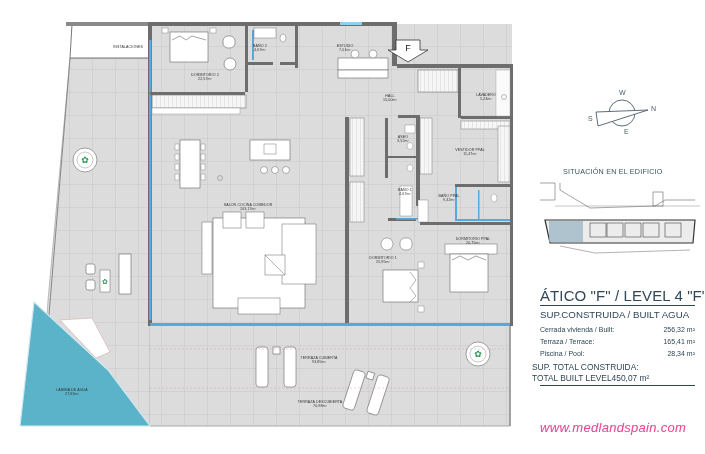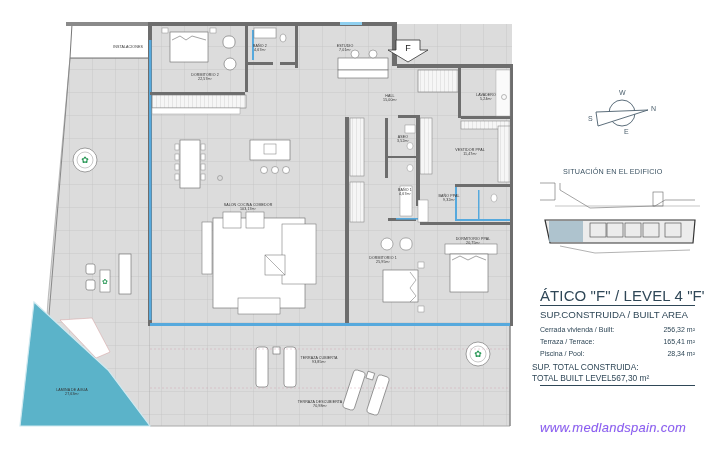--- a/index.html
+++ b/index.html
@@ -7,21 +7,21 @@
   .plan { position:absolute; left:0; top:0; width:530px; height:454px; }
   .lbl { position:absolute; font-size:3.6px; line-height:4px; color:#333; text-align:center; white-space:pre; transform:translateX(-50%); letter-spacing:0.1px; }
   .panel { position:absolute; left:530px; top:0; width:175px; height:378px; }
   .compass { position:absolute; left:0; top:0; }
   .sit-title { position:absolute; left:33px; top:167px; font-size:7.2px; color:#3b5262; letter-spacing:0.2px; }
   .title { position:absolute; left:10px; top:287px; font-size:15px; color:#2f4757; letter-spacing:0.1px; white-space:nowrap; }
   .rule { position:absolute; left:10px; width:155px; height:1.2px; background:#2f4757; }
   .sub { position:absolute; left:10px; top:309px; font-size:9.7px; color:#2f4757; white-space:nowrap; }
   .row { position:absolute; left:10px; width:155px; font-size:7px; color:#2f4757; display:flex; justify-content:space-between; }
   .tot { position:absolute; left:2px; width:155px; font-size:8.4px; color:#2f4757; display:flex; justify-content:flex-start; }
-  .web { position:absolute; left:10px; top:420px; font-size:13px; color:#8b5cf6; font-style:italic; letter-spacing:0.3px; white-space:nowrap; text-shadow:0 0 1px #ddd; }
+  .web { position:absolute; left:10px; top:420px; font-size:13px; color:#ec4899; font-style:italic; letter-spacing:0.3px; white-space:nowrap; text-shadow:0 0 1px #ddd; }
 </style>
 </head>
 <body>
 
 <div class="plan">
   <svg width="530" height="454" viewBox="0 0 530 454" xmlns="http://www.w3.org/2000/svg">
     <defs>
       <pattern id="grid" width="23" height="23" patternUnits="userSpaceOnUse">
         <rect width="23" height="23" fill="#dcdcdc"></rect>
         <path d="M23 0 L0 0 0 23" fill="none" stroke="#c4c4c4" stroke-width="0.8"></path>
@@ -237,38 +237,38 @@
       <rect x="90" y="45" width="16" height="14"></rect>
         <rect x="108" y="45" width="16" height="14"></rect>
       <rect x="130" y="45" width="16" height="14"></rect>
     </g>
     <line x1="25" y1="68" x2="60" y2="75" stroke="#666" stroke-width="0.5"></line>
     <line x1="60" y1="75" x2="155" y2="72" stroke="#666" stroke-width="0.5"></line>
   </svg>
 
   <div class="title">ÁTICO "F" / LEVEL 4 "F"</div>
   <div class="rule" style="top:305px;"></div>
-  <div class="sub">SUP.CONSTRUIDA / BUILT AREA</div>
+  <div class="sub">SUP.CONSTRUIDA / BUILT AGUA</div>
 
   <div class="row" style="top:326px;">
     <span>Cerrada vivienda / Built:</span>
     <span>256,32 m²</span>
   </div>
   <div class="row" style="top:338px;">
     <span>Terraza / Terrace:</span>
     <span>165,41 m²</span>
   </div>
   <div class="row" style="top:350px;">
     <span>Piscina / Pool:</span>
     <span>28,34 m²</span>
   </div>
   <div class="tot" style="top:362px;">
     <span>SUP. TOTAL CONSTRUIDA:</span>
       <span></span>
   </div>
   <div class="tot" style="top:373px;">
     <span>TOTAL BUILT LEVEL</span>
-    <span>567,30 m²</span>
+    <span>450,07 m²</span>
   </div>
   <div class="rule" style="top:385px;"></div>
 
   <div class="web">www.medlandspain.com</div>
 </div>
 
 </body></html>

